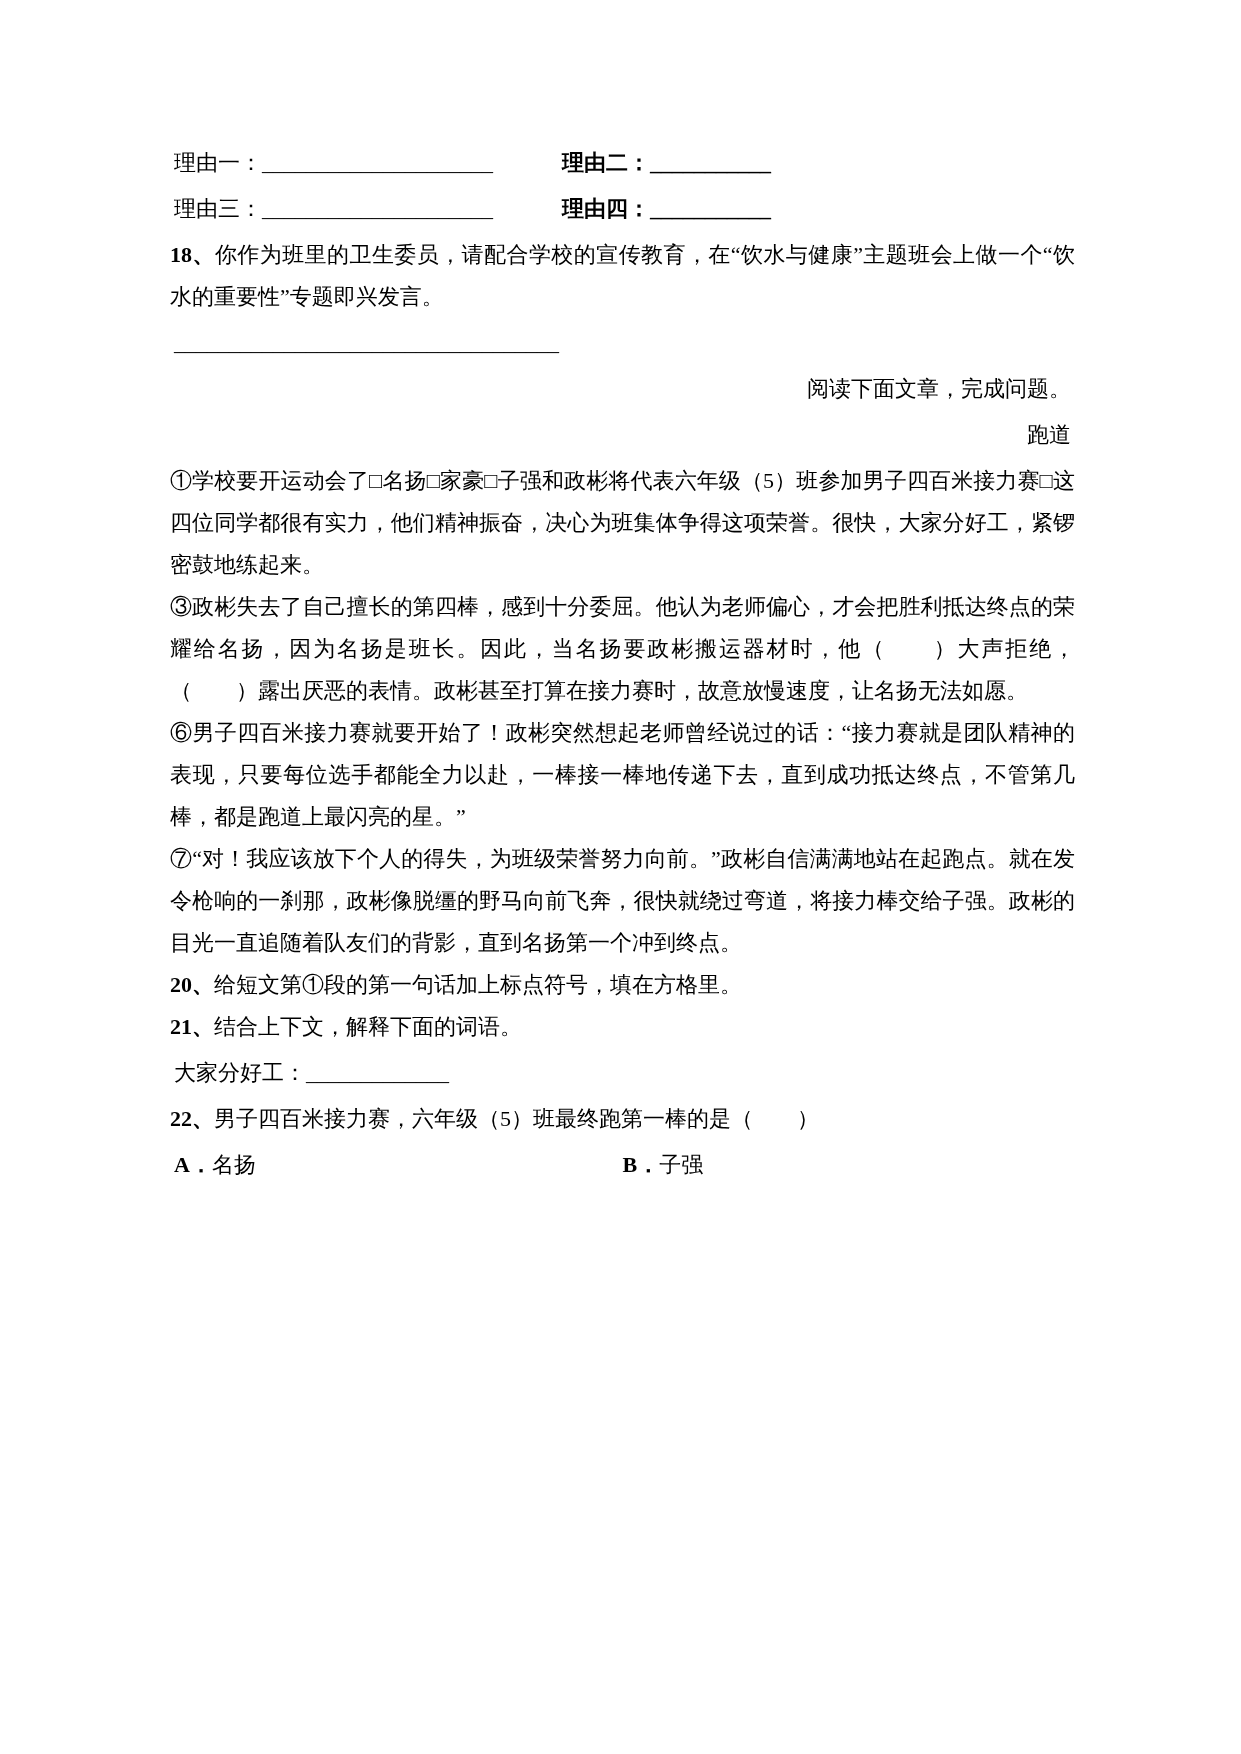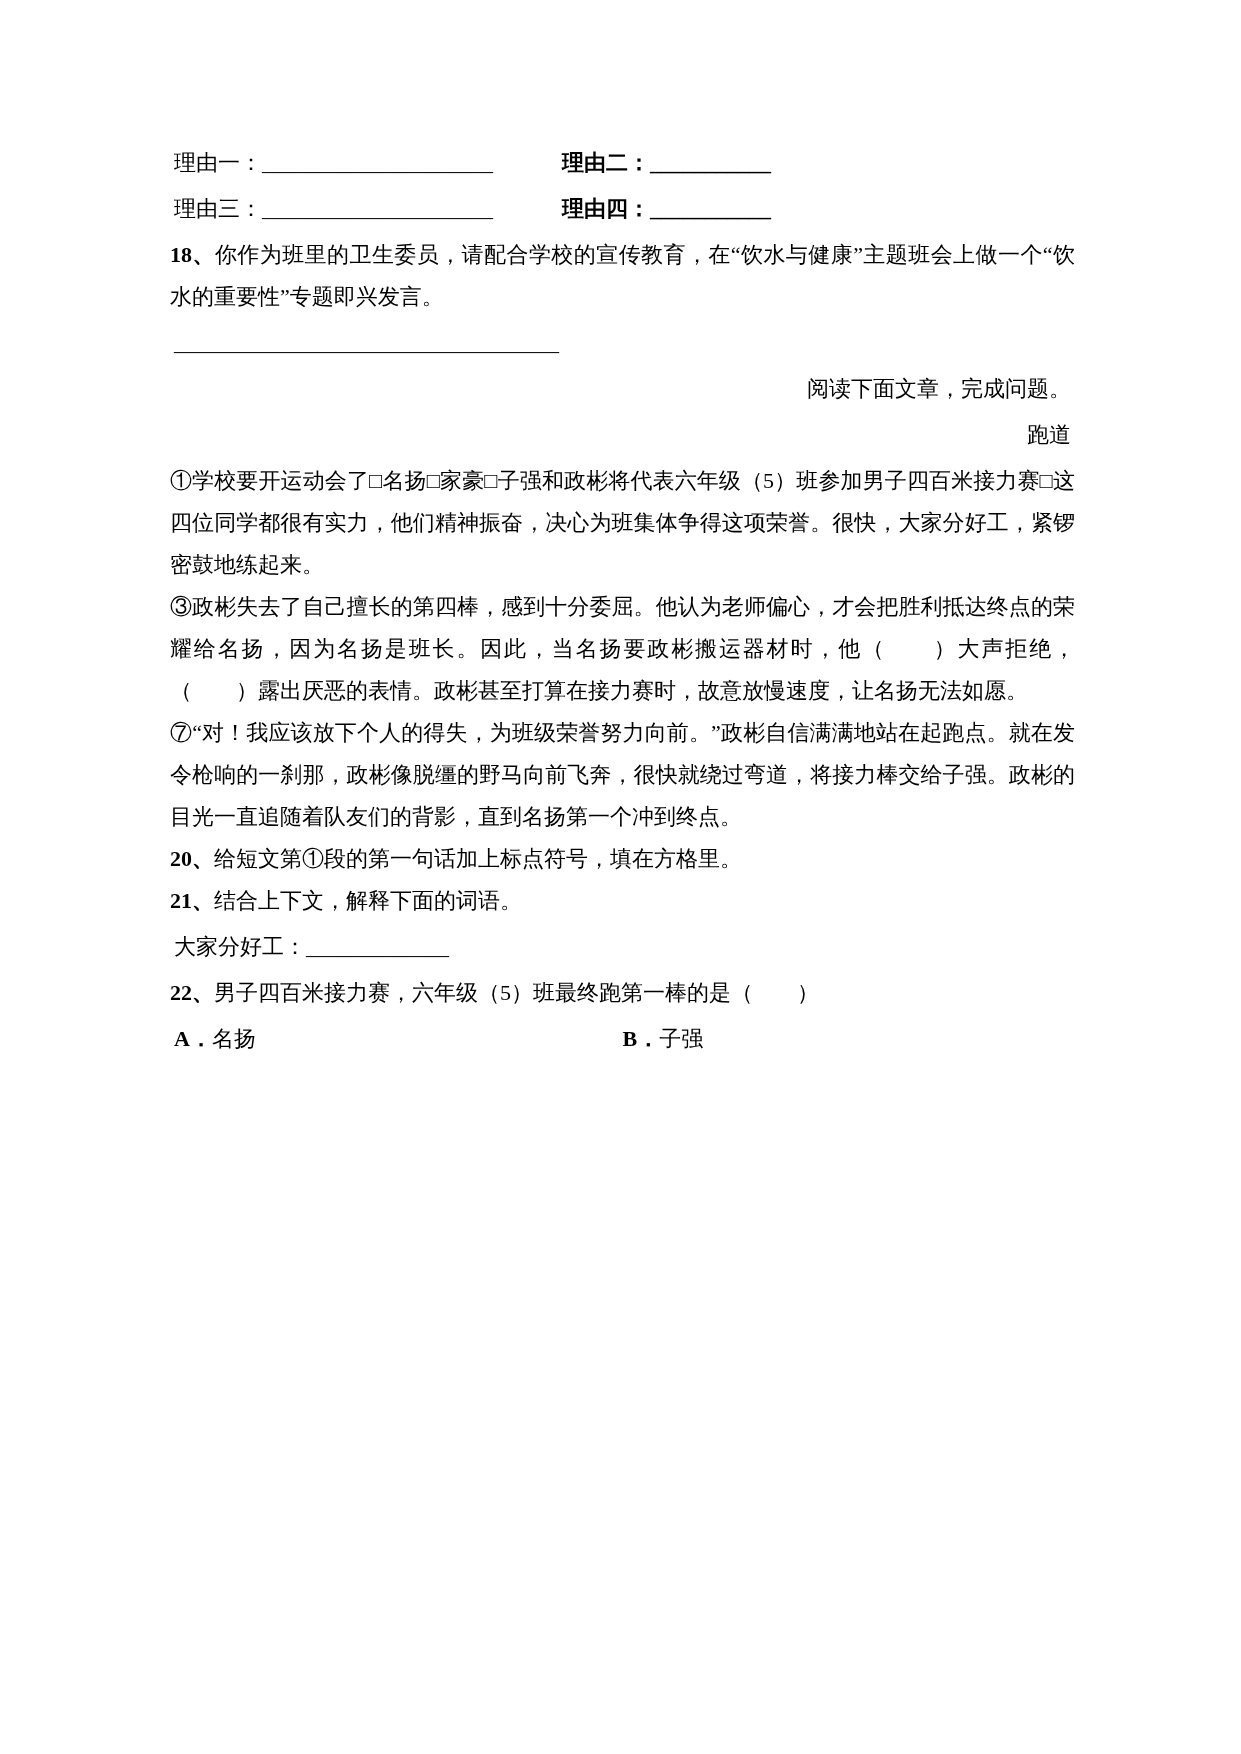--- a/index.html
+++ b/index.html
@@ -45,20 +45,21 @@
 
     <div class="line"><span class="blank">___________________________________</span></div>
 
     <div class="line center"><span>阅读下面文章，完成问题。</span></div>
 
     <div class="line center"><span>跑道</span></div>
 
     <div>
         <p class="para"><span>①学校要开运动会了□名扬□家豪□子强和政彬将代表六年级（5）班参加男子四百米接力赛□这四位同学都很有实力，他们精神振奋，决心为班集体争得这项荣誉。很快，大家分好工，紧锣密鼓地练起来。</span></p>
         <p class="para"><span>③政彬失去了自己擅长的第四棒，感到十分委屈。他认为老师偏心，才会把胜利抵达终点的荣耀给名扬，因为名扬是班长。因此，当名扬要政彬搬运器材时，他（　　）大声拒绝，（　　）露出厌恶的表情。政彬甚至打算在接力赛时，故意放慢速度，让名扬无法如愿。</span></p>
+        <p class="para"><span>⑥男子四百米接力赛就要开始了！政彬突然想起老师曾经说过的话：“接力赛就是团队精神的表现，只要每位选手都能全力以赴，一棒接一棒地传递下去，直到成功抵达终点，不管第几棒，都是跑道上最闪亮的星。”</span></p>
         <p class="para"><span>⑦“对！我应该放下个人的得失，为班级荣誉努力向前。”政彬自信满满地站在起跑点。就在发令枪响的一刹那，政彬像脱缰的野马向前飞奔，很快就绕过弯道，将接力棒交给子强。政彬的目光一直追随着队友们的背影，直到名扬第一个冲到终点。</span></p>
       </div>
 
     <p class="para"><span class="qnum">20、</span><span>给短文第①段的第一句话加上标点符号，填在方格里。</span></p>
 
     <p class="para"><span class="qnum">21、</span><span>结合上下文，解释下面的词语。</span></p>
 
     <div class="line"><span>大家分好工：</span><span class="blank">_____________</span></div>
 
     <p class="para"><span class="qnum">22、</span><span>男子四百米接力赛，六年级（5）班最终跑第一棒的是（　　）</span></p>

